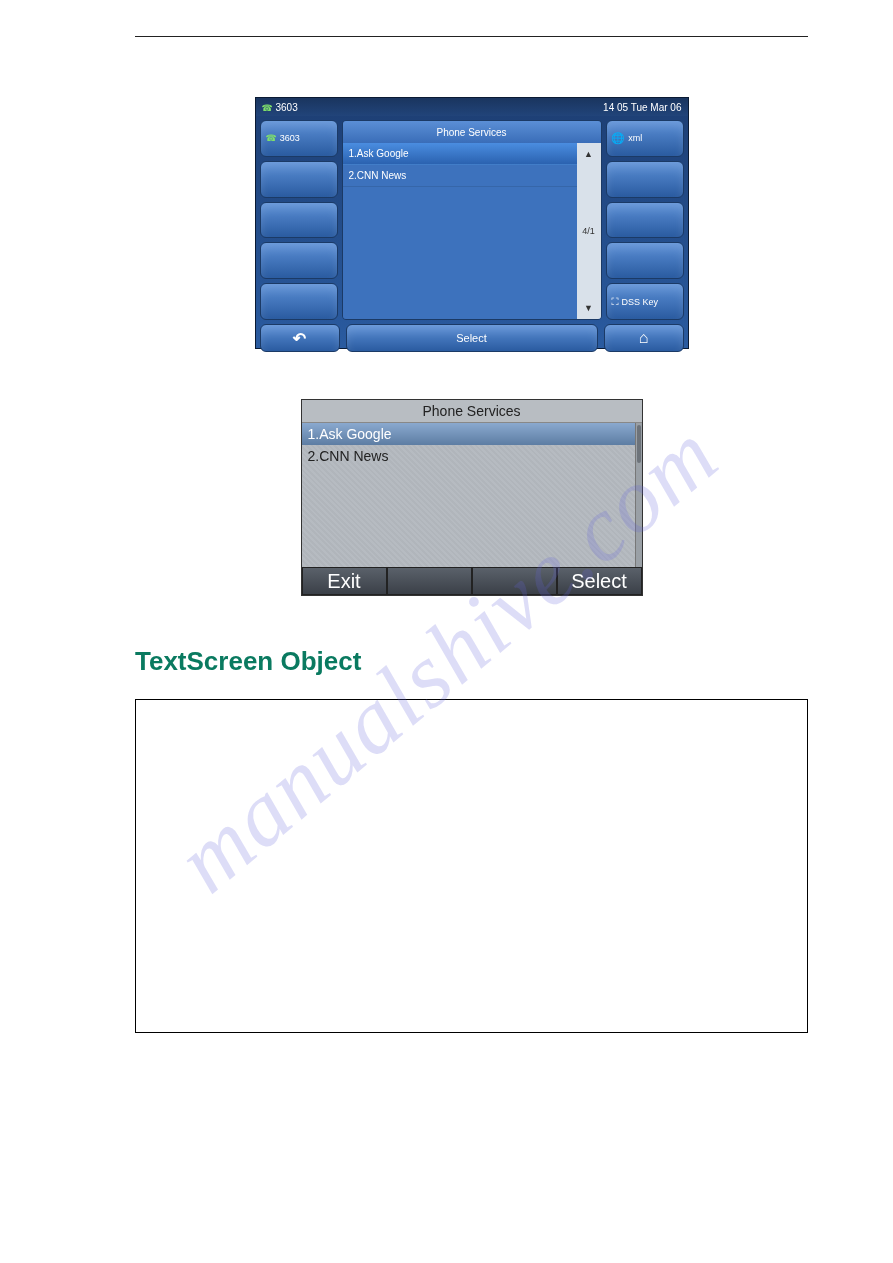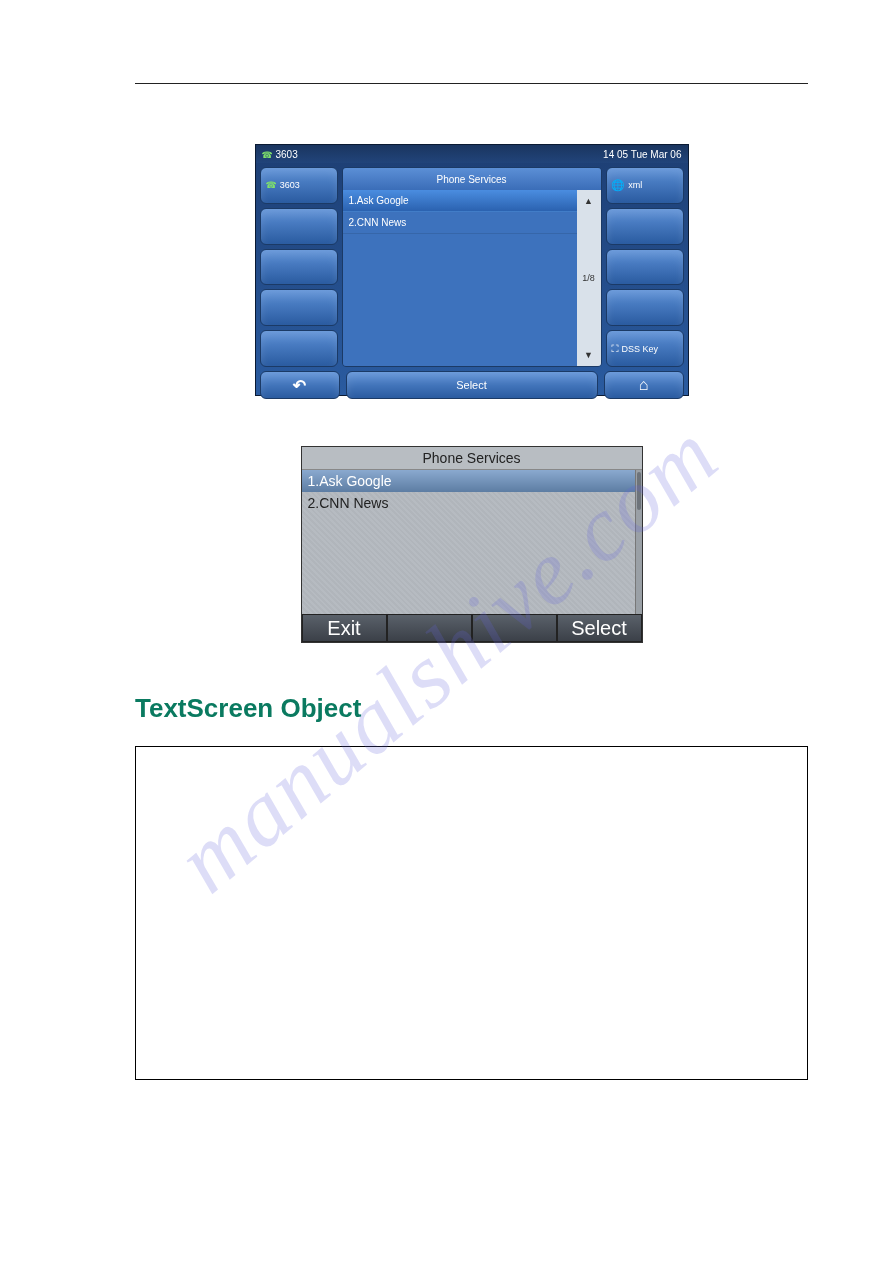--- a/index.html
+++ b/index.html
@@ -4,21 +4,21 @@
 <style>
   body {
     margin: 0;
     background: #fff;
     font-family: Arial, sans-serif;
     width: 893px;
     height: 1263px;
     position: relative;
   }
   .page {
-    padding: 83px 85px 40px 135px;
+    padding: 36px 85px 40px 135px;
   }
   .hr {
     border-top: 1px solid #222;
     margin-bottom: 60px;
   }
 
   
   .phone1 {
     width: 432px;
     height: 250px;
@@ -248,21 +248,21 @@
       </div>
       <div class="p1-mid">
         <div class="p1-title">Phone Services</div>
         <div class="p1-list">
           <div class="p1-items">
             <div class="p1-item sel">1.Ask Google</div>
             <div class="p1-item">2.CNN News</div>
           </div>
           <div class="p1-scroll">
             <span>▲</span>
-            <span>1/8</span>
+            <span>4/1</span>
             <span>▼</span>
           </div>
         </div>
       </div>
       <div class="p1-side">
         <div class="p1-btn">
             <span class="icon-globe">🌐</span>
             <span>xml</span>
           </div>
         <div class="p1-btn"></div>

